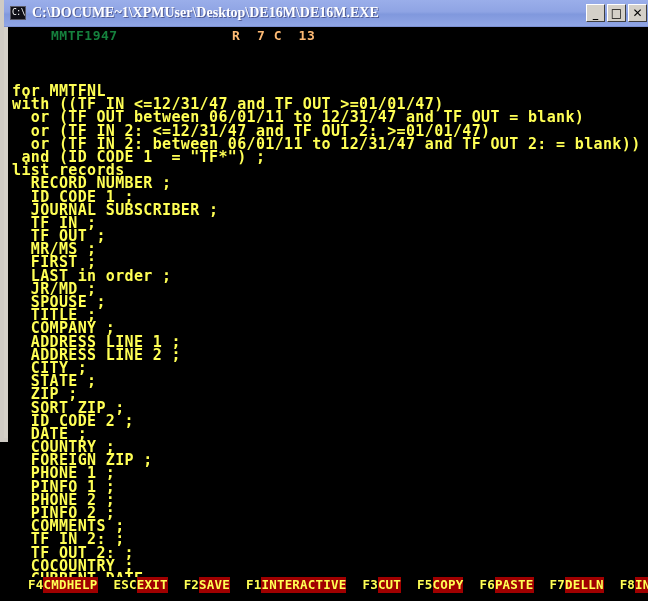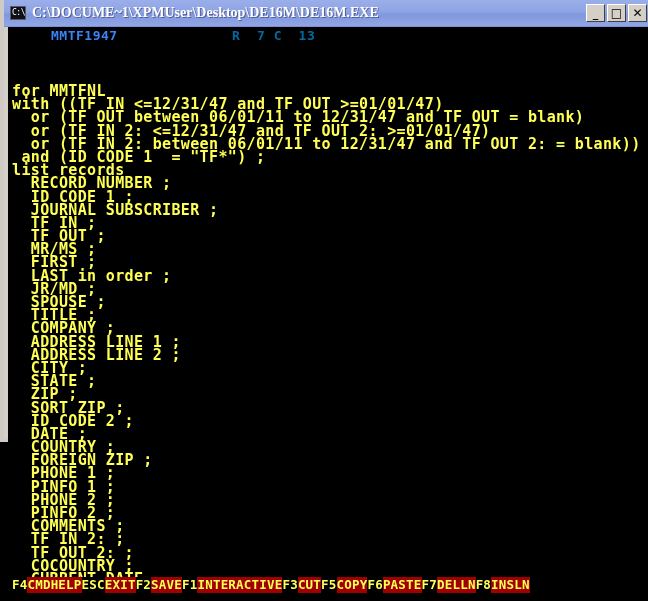--- a/index.html
+++ b/index.html
@@ -127,28 +127,28 @@
     height: 16px;
     white-space: pre;
     font-family: "DejaVu Sans Mono", "Liberation Mono", monospace;
     font-size: 13px;
     font-weight: bold;
     line-height: 16px;
   }
   #status-file {
     position: absolute;
     left: 4px; top: 0;
-    color: #3b82f6;
+    color: #15803d;
     letter-spacing: 0.5px;
     padding-left: 39px;
   }
   #status-rc {
     position: absolute;
     left: 224px; top: 0;
-    color: #0369a1;
+    color: #fdba74;
     letter-spacing: 0.5px;
     white-space: pre;
   }
 
   
   #code {
     position: absolute;
     left: 4px;
     top: 58px;
     width: 632px;
@@ -175,20 +175,21 @@
     font-size: 12.5px;
     font-weight: bold;
     line-height: 16px;
     letter-spacing: 0.2px;
     overflow: hidden;
   }
   .fkey {
     display: inline-block;
     height: 16px;
     vertical-align: top;
+    margin-left: 16px;
   }
   .fkey .k {
     color: #ffff55;
     background: #000000;
     display: inline-block;
     height: 16px;
   }
   .fkey .a {
     color: #ffff55;
     background: #a00000;

